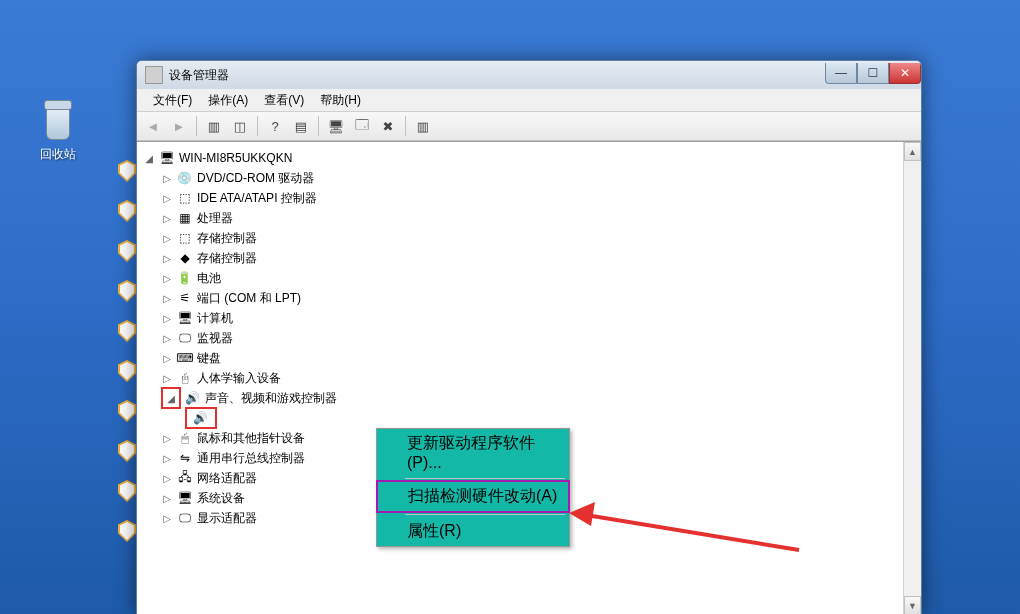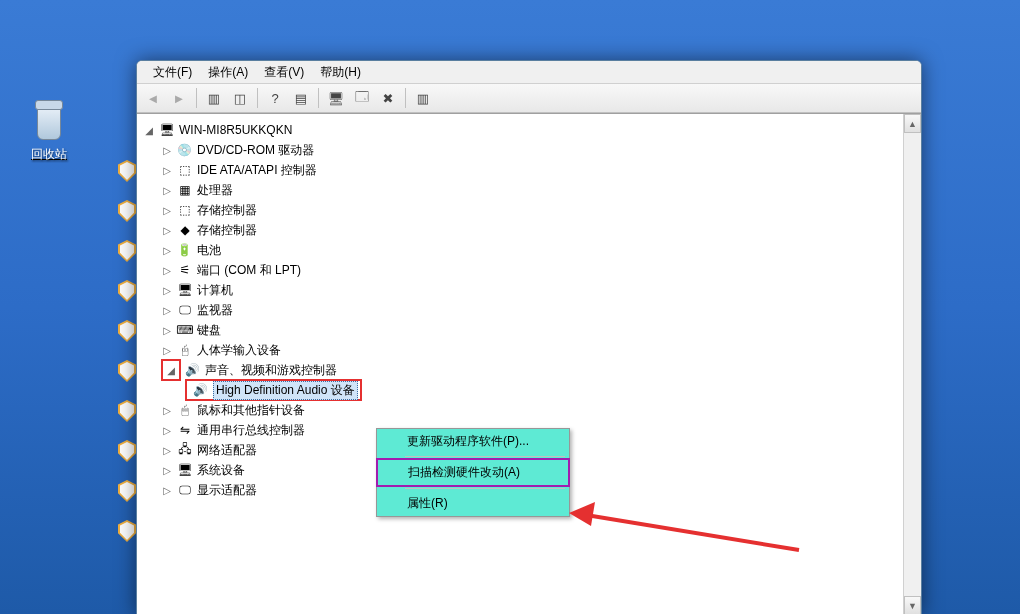--- a/index.html
+++ b/index.html
@@ -6,21 +6,21 @@
     margin: 0;
     padding: 0;
     width: 1020px;
     height: 614px;
     background: linear-gradient(to bottom, #3a7bd5 0%, #2d6cc7 50%, #1e5aa8 100%);
     font-family: "Microsoft YaHei", Tahoma, sans-serif;
     font-size: 12px;
     overflow: hidden;
     position: relative;
   }
-  .desktop-icon { position: absolute; left: 19px; top: 100px; text-align: center; width: 60px; text-decoration: underline; }
+  .desktop-icon { position: absolute; left: 28px; top: 100px; text-align: center; width: 60px; }
   .desktop-icon .bin { width: 36px; height: 40px; margin: 0 auto 6px; position: relative; }
   .desktop-icon .bin::before { content:""; position:absolute; top:6px; left:6px; right:6px; bottom:0; background:linear-gradient(to bottom,#e8f0f8,#b0c8dc); border-radius:4px 4px 6px 6px; border:1px solid #789; }
   .desktop-icon .bin::after { content:""; position:absolute; top:0; left:4px; right:4px; height:8px; background:#c8d8e8; border:1px solid #789; border-radius:3px; }
   .desktop-icon span { color:#fff; text-shadow:1px 1px 2px rgba(0,0,0,.6); font-size:12px; }
   .shield-col { position:absolute; left:118px; top:160px; }
   .shield { width:18px; height:22px; margin-bottom:18px; background:#f0b040; clip-path: polygon(50% 0%,100% 20%,100% 60%,50% 100%,0% 60%,0% 20%); position:relative; }
   .shield::after { content:""; position:absolute; inset:2px; background:#fff; clip-path: polygon(50% 0%,100% 20%,100% 60%,50% 100%,0% 60%,0% 20%); }
 
   
   .window { position:absolute; left:136px; top:60px; width:784px; height:554px; background:#fff; border:1px solid #5a7fa0; border-radius:6px 6px 0 0; box-shadow:0 0 20px rgba(0,0,0,.5); display:flex; flex-direction:column; overflow:hidden;}
@@ -45,21 +45,21 @@
   .tree { padding:6px; font-size:12px; }
   .node { display:flex; align-items:center; height:20px; white-space:nowrap; cursor:default;}
   .expander { width:12px; text-align:center; font-size:10px; color:#666; user-select:none;}
   .nicon { width:16px; height:16px; margin:0 4px; display:inline-flex; align-items:center; justify-content:center; font-size:12px;}
   .ind1 { padding-left:18px; }
   .ind2 { padding-left:42px; }
   .highlight-box { border:2px solid #e53030; padding:0 2px; display:inline-flex; align-items:center; height:18px;}
   .sel { background:#d0e4f8; border:1px dotted #3b6ea5; padding:0 2px;}
 
   
-  .ctx { position:absolute; left:376px; top:428px; width:192px; background:#5eead4; border:1px solid #979797; box-shadow:2px 2px 4px rgba(0,0,0,.3); z-index:30; font-size:12px;}
+  .ctx { position:absolute; left:376px; top:428px; width:192px; background:#14b8a6; border:1px solid #979797; box-shadow:2px 2px 4px rgba(0,0,0,.3); z-index:30; font-size:16px;}
   .ctx .item { padding:4px 8px 4px 30px; position:relative;}
   .ctx .item.hl { border:2px solid #a21caf; margin:-1px;}
   .ctx .sep { height:1px; background:#c0c0c0; margin:2px 4px 2px 28px;}
 
   
   .arrow-svg { position:absolute; left:439px; top:480px; z-index:35; pointer-events:none;}
 
   .scrollbar-v { position:absolute; right:0; top:0; bottom:0; width:17px; background:#f0f0f0; border-left:1px solid #d0d0d0;}
   .sb-btn { height:17px; background:linear-gradient(to bottom,#f8f8f8,#e0e0e0); border:1px solid #c0c0c0; display:flex; align-items:center; justify-content:center; font-size:9px; color:#666;}
   .sb-btn.down { position:absolute; bottom:0; left:0; right:0;}
@@ -79,20 +79,29 @@
   <div class="shield"></div>
   <div class="shield"></div>
   <div class="shield"></div>
   <div class="shield"></div>
   <div class="shield"></div>
   <div class="shield"></div>
   <div class="shield"></div>
 </div>
 
 <div class="window">
+  <div class="titlebar">
+    <div class="ticon"></div>
+    <span class="title">设备管理器</span>
+    <div class="win-btns">
+      <div class="win-btn min">—</div>
+      <div class="win-btn">☐</div>
+      <div class="win-btn close">✕</div>
+    </div>
+  </div>
 
   <div class="menubar">
     <span>文件(F)</span>
     <span>操作(A)</span>
     <span>查看(V)</span>
     <span>帮助(H)</span>
   </div>
 
   <div class="toolbar">
     <div class="tbtn disabled">◄</div>
@@ -176,21 +185,20 @@
       <div class="node ind1">
         <span class="highlight-box">
             <span class="expander">◢</span>
           </span>
         <span class="nicon">🔊</span>
           <span>声音、视频和游戏控制器</span>
         </div>
       <div class="node ind2">
         <span class="highlight-box">
           <span class="nicon">🔊</span>
-          <span class="sel">High Definition Audio 设备</span>
         </span>
       </div>
       <div class="node ind1">
           <span class="expander">▷</span>
           <span class="nicon">🖱</span>
           <span>鼠标和其他指针设备</span>
         </div>
       <div class="node ind1">
           <span class="expander">▷</span>
           <span class="nicon">⇋</span>

